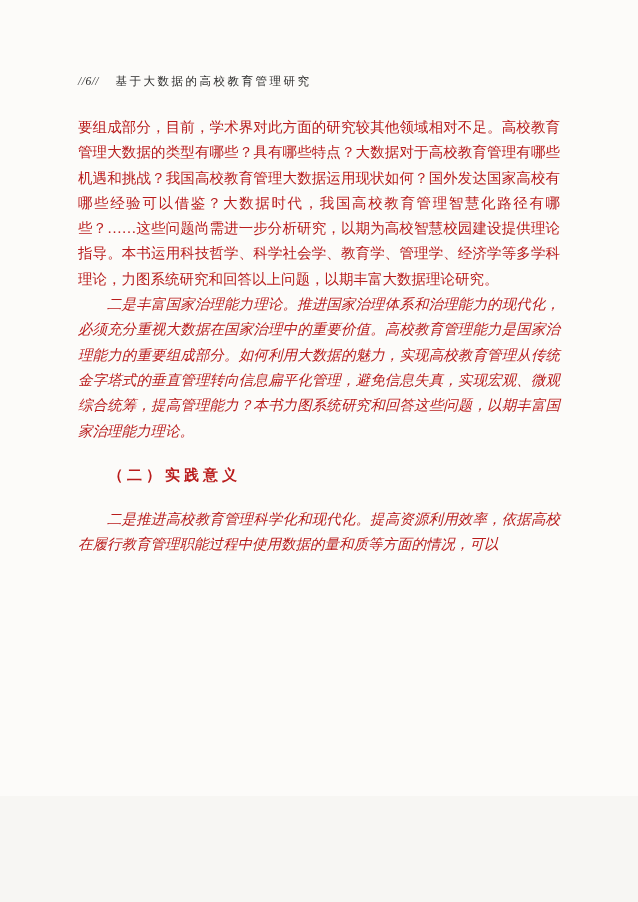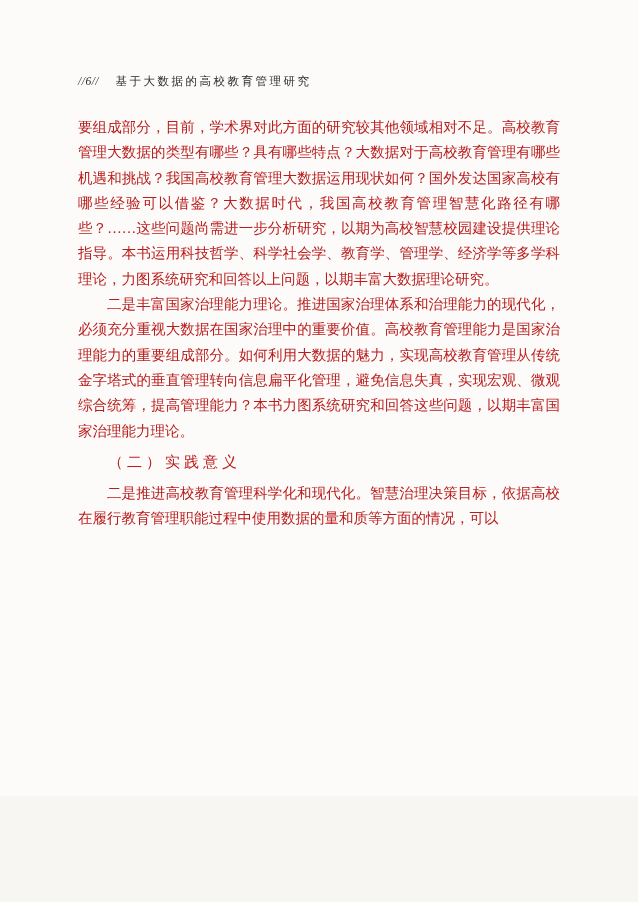--- a/index.html
+++ b/index.html
@@ -41,25 +41,26 @@
     font-size: 14.5px;
     line-height: 25.3px;
     text-align: justify;
     color: #b91c1c;
   }
   .para {
     margin: 0;
   }
   .para.indent {
     text-indent: 2em;
+    font-style: italic;
   }
   .section-heading {
-    margin: 6px 0;
+    margin: 19px 0;
     text-indent: 2em;
-    font-weight: normal;
+    font-weight: bold;
     letter-spacing: 4px;
     font-size: 15px;
   }
 </style>
 </head>
 <body>
 
 <div class="page">
 
   <div class="page-header">
@@ -69,16 +70,16 @@
 
   <div class="page-body">
     <p class="para">要组成部分，目前，学术界对此方面的研究较其他领域相对不足。高校教育管理大数据的类型有哪些？具有哪些特点？大数据对于高校教育管理有哪些机遇和挑战？我国高校教育管理大数据运用现状如何？国外发达国家高校有哪些经验可以借鉴？大数据时代，我国高校教育管理智慧化路径有哪些？……这些问题尚需进一步分析研究，以期为高校智慧校园建设提供理论指导。本书运用科技哲学、科学社会学、教育学、管理学、经济学等多学科理论，力图系统研究和回答以上问题，以期丰富大数据理论研究。</p>
 
     <p class="para indent">二是丰富国家治理能力理论。推进国家治理体系和治理能力的现代化，必须充分重视大数据在国家治理中的重要价值。高校教育管理能力是国家治理能力的重要组成部分。如何利用大数据的魅力，实现高校教育管理从传统金字塔式的垂直管理转向信息扁平化管理，避免信息失真，实现宏观、微观综合统筹，提高管理能力？本书力图系统研究和回答这些问题，以期丰富国家治理能力理论。</p>
 
     <p class="section-heading">（二）实践意义</p>
 
 
 
-    <p class="para indent">二是推进高校教育管理科学化和现代化。智慧治理决策目标，依据高校在履行教育管理职能过程中使用数据的量和质等方面的情况，可以</p>
+    <p class="para indent">二是推进高校教育管理科学化和现代化。提高资源利用效率，依据高校在履行教育管理职能过程中使用数据的量和质等方面的情况，可以</p>
   </div>
 
 </div>
 
 </body></html>

